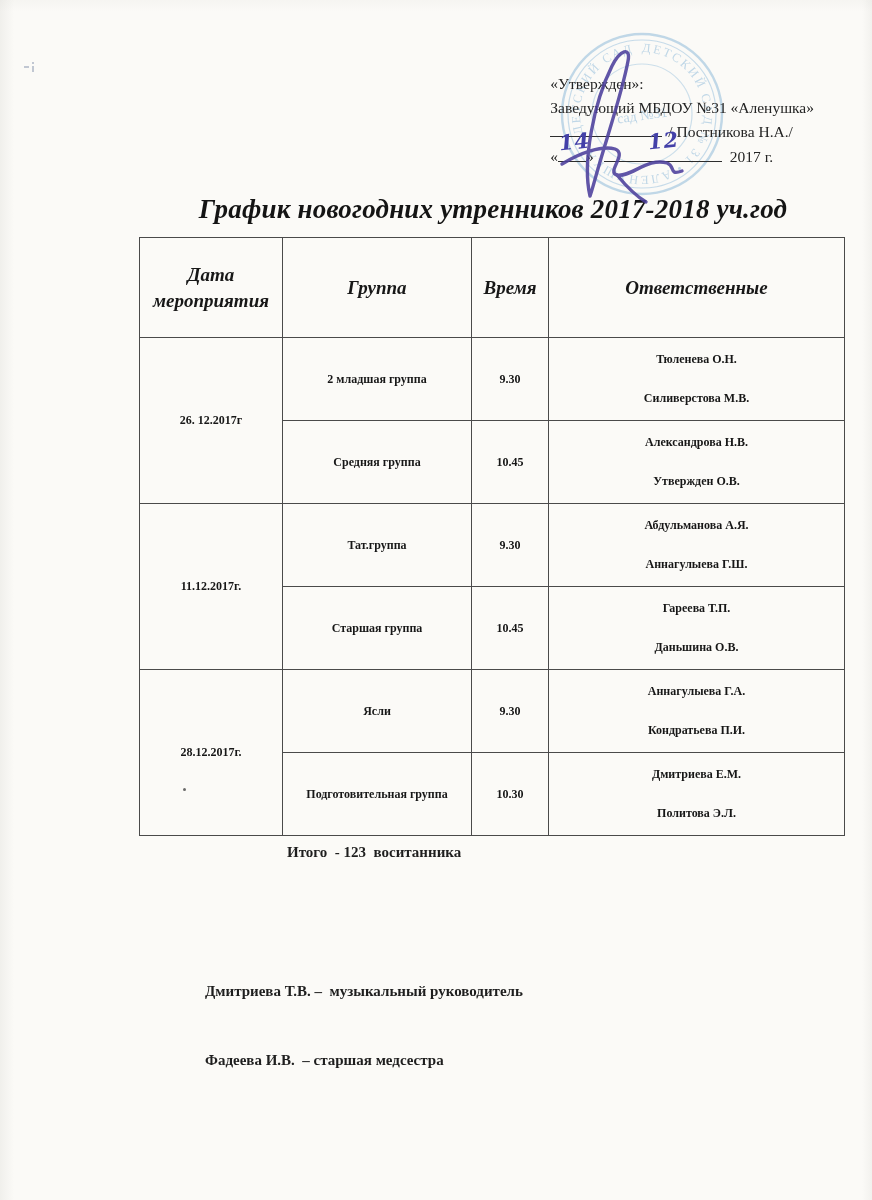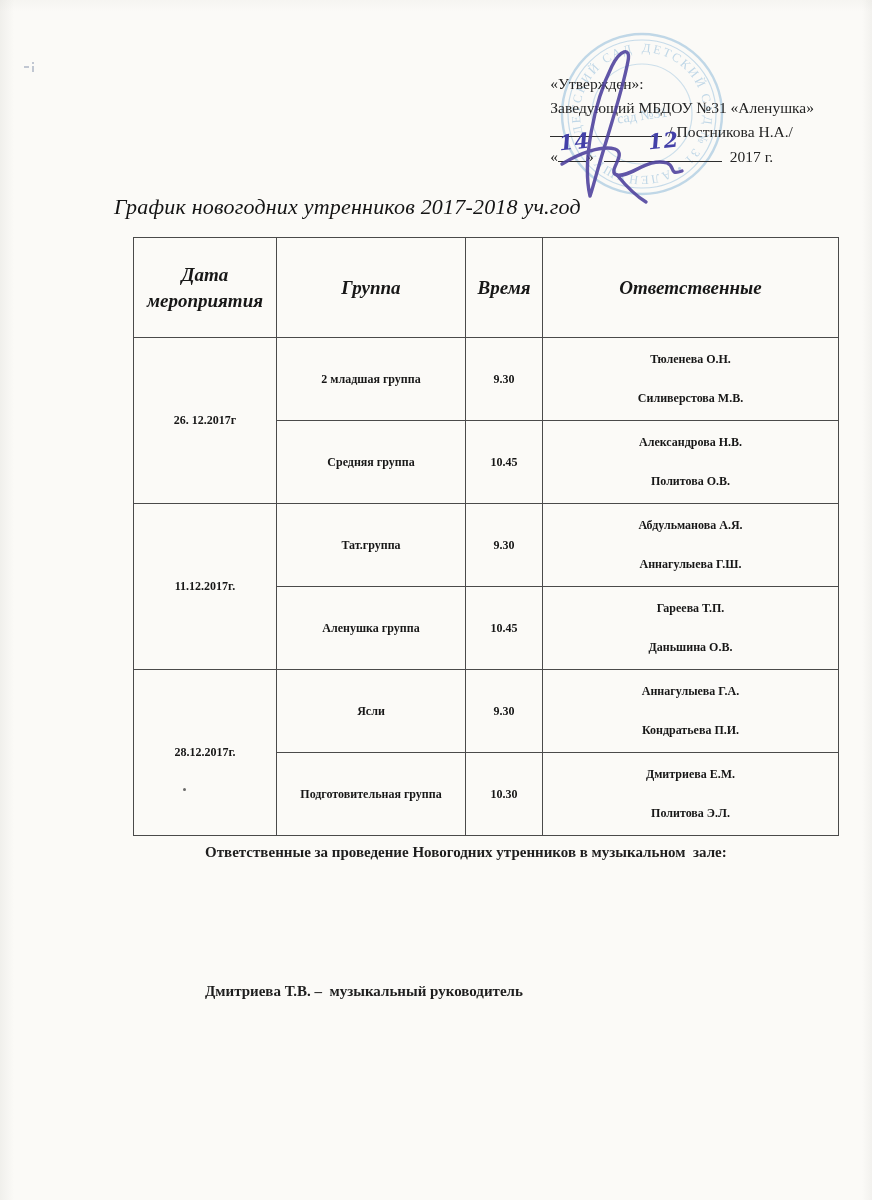--- a/index.html
+++ b/index.html
@@ -43,26 +43,26 @@
   .blank.day-line { width:28px; position:relative; }
   .blank.month-line { width:118px; position:relative; margin:0 8px 0 10px; }
   .hand { position:absolute; color:#4340a8; font-size:21px; font-style:italic; font-weight:bold;
           transform:rotate(-6deg); letter-spacing:1px; font-family:"DejaVu Serif",serif; }
   .hand.day { left:1px; top:-17px; }
   .hand.month { left:44px; top:-18px; }
 
   
   .doc-title {
     position:absolute; left:114px; right:0; top:194px; z-index:2;
-    font-size:22px; font-weight:normal; font-style:italic;
+    text-align:center; font-size:27px; font-weight:bold; font-style:italic;
     color:#141414; letter-spacing:.2px;
   }
 
   
-  .schedule { position:absolute; left:133px; top:237px; z-index:2; }
+  .schedule { position:absolute; left:139px; top:237px; z-index:2; }
   table { border-collapse:collapse; table-layout:fixed; width:705px; }
   th, td { border:1.4px solid #4a4a4a; text-align:center; vertical-align:middle; padding:2px 4px;
            color:#171717; overflow:hidden; }
   thead tr { height:100px; }
   tbody tr { height:71px; }
   th { font-size:19px; font-weight:bold; font-style:italic; line-height:26px; }
   td { font-size:12px; font-weight:bold; }
   td.group { line-height:42px; }
   td.resp div { line-height:39px; }
 
@@ -141,34 +141,34 @@
           <td class="resp">
             <div>Тюленева О.Н.</div>
             <div>Силиверстова М.В.</div>
           </td>
         </tr>
         <tr>
           <td class="group">Средняя группа</td>
           <td class="time">10.45</td>
           <td class="resp">
             <div>Александрова Н.В.</div>
-            <div>Политова О.В.</div>
+            <div>Утвержден О.В.</div>
           </td>
         </tr>
         <tr>
           <td rowspan="2" class="date">11.12.2017г.</td>
           <td class="group">Тат.группа</td>
           <td class="time">9.30</td>
           <td class="resp">
             <div>Абдульманова А.Я.</div>
             <div>Аннагулыева Г.Ш.</div>
           </td>
         </tr>
         <tr>
-          <td class="group">Аленушка группа</td>
+          <td class="group">Старшая группа</td>
           <td class="time">10.45</td>
           <td class="resp">
             <div>Гареева Т.П.</div>
             <div>Даньшина О.В.</div>
           </td>
         </tr>
         <tr>
           <td rowspan="2" class="date">28.12.2017г.</td>
           <td class="group">Ясли</td>
           <td class="time">9.30</td>
@@ -183,23 +183,24 @@
           <td class="resp">
             <div>Дмитриева Е.М.</div>
             <div>Политова Э.Л.</div>
           </td>
         </tr>
       </tbody>
     </table>
   </div>
 
   <div class="notes">
-    <div>Ответственные за проведение Новогодних утренников в музыкальном  зале:</div>
+    <div class="note-total">Итого  - 123  воситанника</div>
     <div class="note-gap-lg"></div>
     <div>Дмитриева Т.В. –  музыкальный руководитель</div>
+    <div>Фадеева И.В.  – старшая медсестра</div>
     <div class="note-gap-md"></div>
     
     
     
     
     
   </div>
 
 </div>
 

